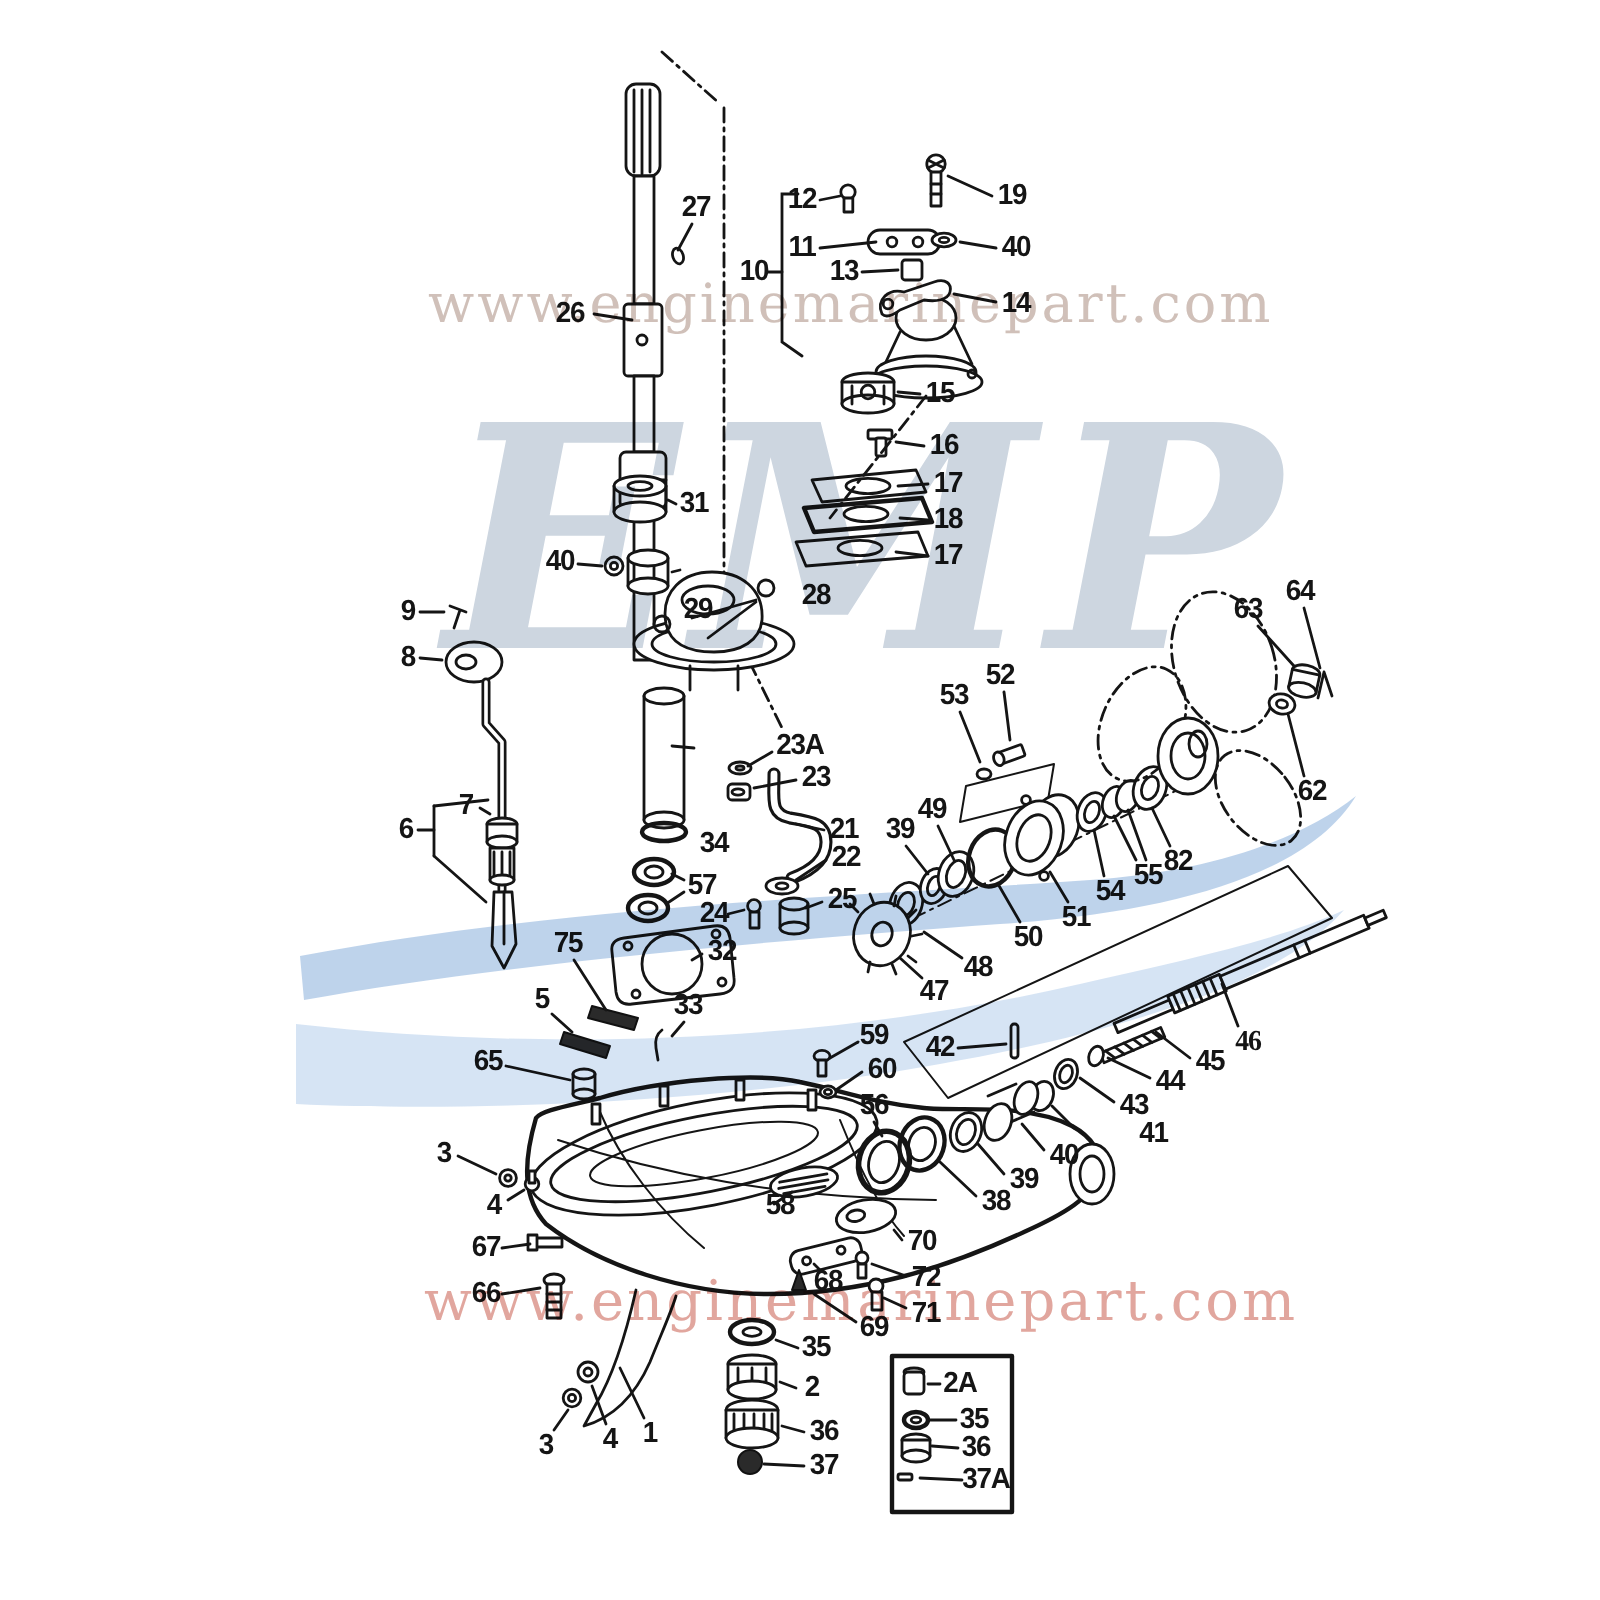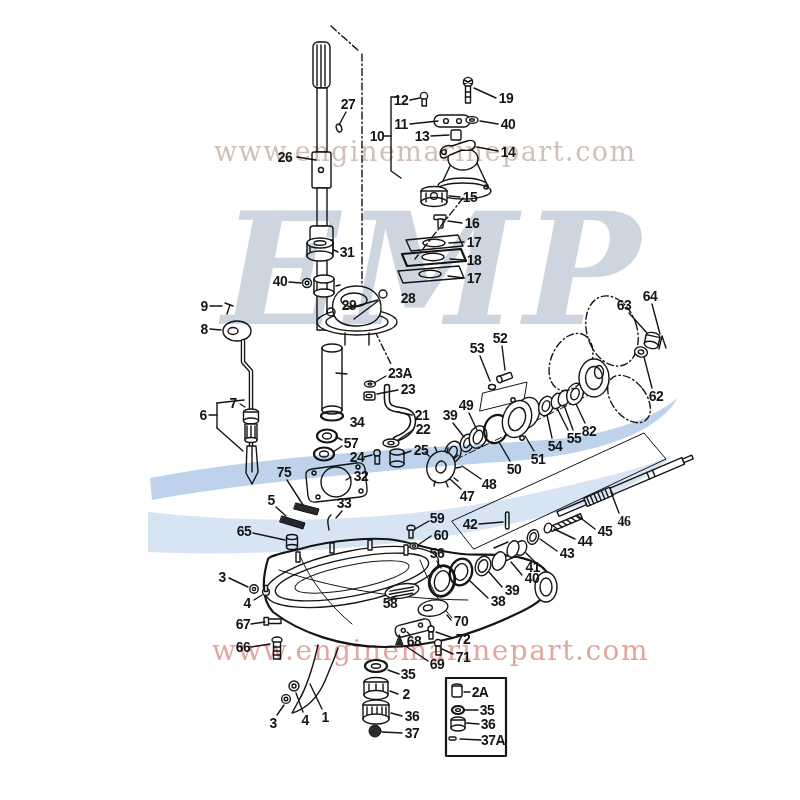--- a/index.html
+++ b/index.html
@@ -444,21 +444,21 @@
       <div class="co" style="left: 624px; top: 305px;">63</div>
       <div class="co" style="left: 650px; top: 296px;">64</div>
       <div class="co" style="left: 656px; top: 396px;">62</div>
       <div class="co" style="left: 467px; top: 496px;">47</div>
       <div class="co" style="left: 489px; top: 484px;">48</div>
       <div class="co" style="left: 470px; top: 524px;">42</div>
       <div class="co" style="left: 624px; top: 521px; font-family: Liberation Serif, serif;">46</div>
       <div class="co" style="left: 605px; top: 531px;">45</div>
       <div class="co" style="left: 585px; top: 541px;">44</div>
       <div class="co" style="left: 567px; top: 553px;">43</div>
-      <div class="co" style="left: 527px; top: 567px; padding-left: 12px;">41</div>
+      <div class="co" style="left: 571px; top: 567px; padding-left: 12px;">41</div>
       <div class="co" style="left: 532px; top: 578px;">40</div>
       <div class="co" style="left: 512px; top: 590px;">39</div>
       <div class="co" style="left: 498px; top: 601px;">38</div>
       <div class="co" style="left: 437px; top: 553px;">56</div>
       <div class="co" style="left: 437px; top: 518px;">59</div>
       <div class="co" style="left: 441px; top: 535px;">60</div>
       <div class="co" style="left: 390px; top: 603px;">58</div>
       <div class="co" style="left: 414px; top: 641px;">68</div>
       <div class="co" style="left: 437px; top: 664px;">69</div>
       <div class="co" style="left: 461px; top: 621px;">70</div>

